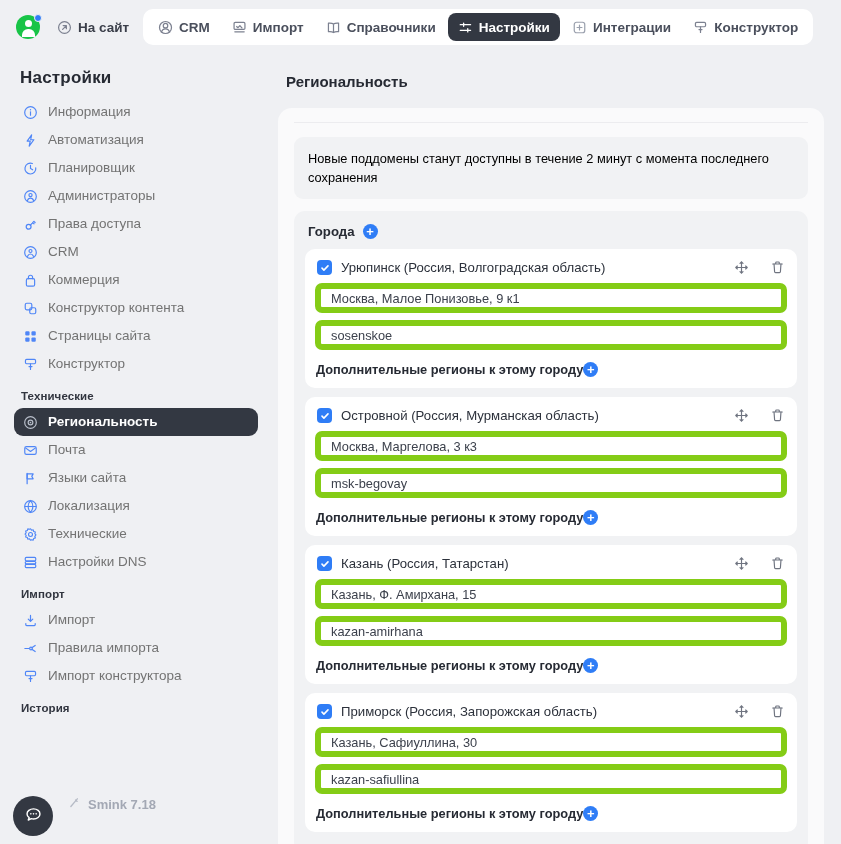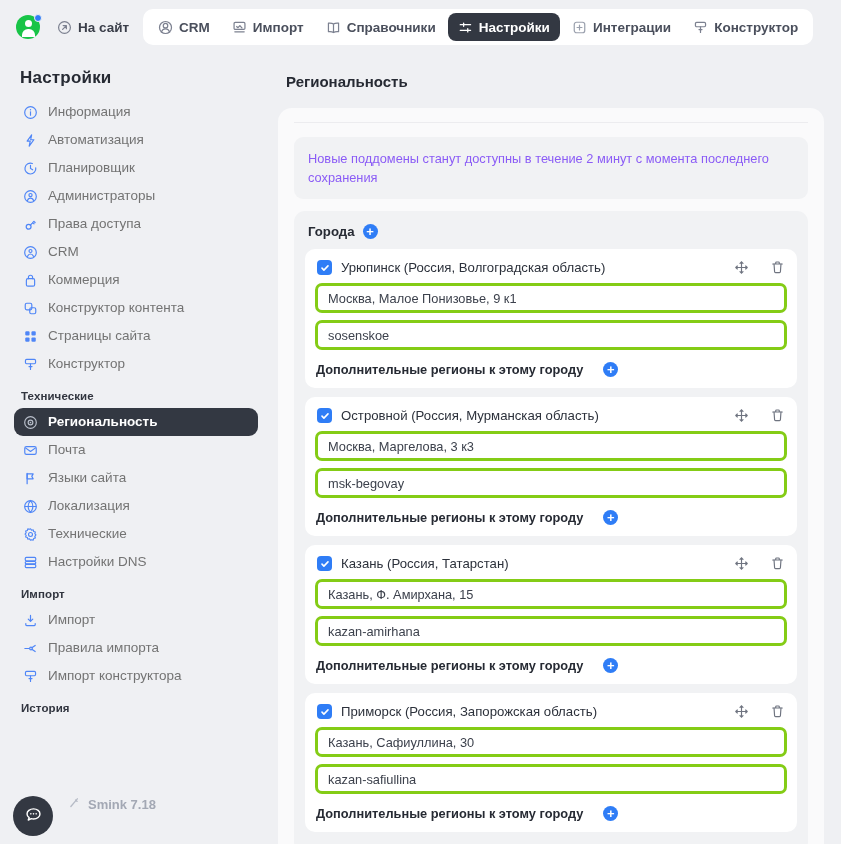--- a/index.html
+++ b/index.html
@@ -115,21 +115,21 @@
   .panel {
     position: absolute; top: 54px; left: 6px; width: 546px; height: 736px;
     background: #fafafb; border-radius: 14px 14px 0 0;
     padding: 14px 16px 0 16px;
     overflow: hidden;
   }
   .panel-sep { height: 1px; background: #ececef; margin: 0 0 14px 0; }
 
   .notice {
     background: #f1f2f4; border-radius: 9px;
-    padding: 12px 14px; font-size: 12.8px; color: #8b5cf6;
+    padding: 12px 14px; font-size: 12.8px; color: #000000;
     line-height: 19px; margin-bottom: 12px;
   }
 
   .section-card {
     background: #f1f2f4; border-radius: 11px;
     padding: 11px 11px 12px 11px;
   }
   .section-title {
     display: flex; align-items: center; gap: 8px;
     font-size: 13.2px; font-weight: 700; color: #262a33;
@@ -158,27 +158,27 @@
     cursor: pointer;
   }
   .city-name {
     font-size: 13.2px; color: #2c313b; flex: 1 1 auto; white-space: nowrap;
     overflow: hidden; text-overflow: ellipsis;
   }
   .row-actions { display: flex; align-items: center; gap: 21px; color: #6f7480; }
   .row-actions .act { cursor: pointer; display: flex; }
 
   .field {
-    height: 30px; border: 3px solid #84cc16; border-radius: 7px;
+    height: 30px; border: 6px solid #84cc16; border-radius: 7px;
     background: #fff; width: 100%;
     font-family: inherit; font-size: 12.8px; color: #3c414c;
     padding: 0 10px; margin-bottom: 7px; outline: none;
   }
   .addreg {
-    display: flex; align-items: center; gap: 20px;
+    display: flex; align-items: center; gap: 0;
     font-size: 12.8px; font-weight: 700; color: #262a33;
     margin: 5px 0 1px 1px; cursor: pointer;
   }
 </style>
 </head>
 <body>
 
 <div class="topbar">
   <div class="logo-wrap">
     <div class="logo-ring"></div>

